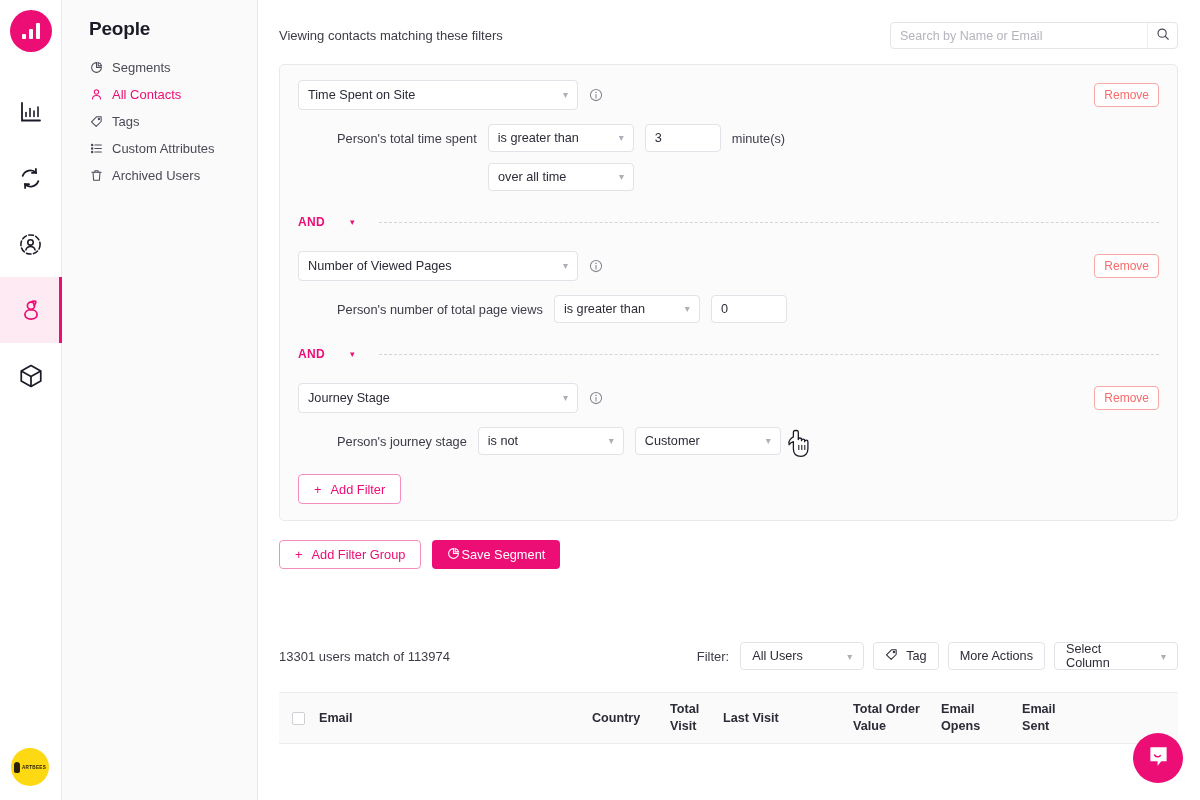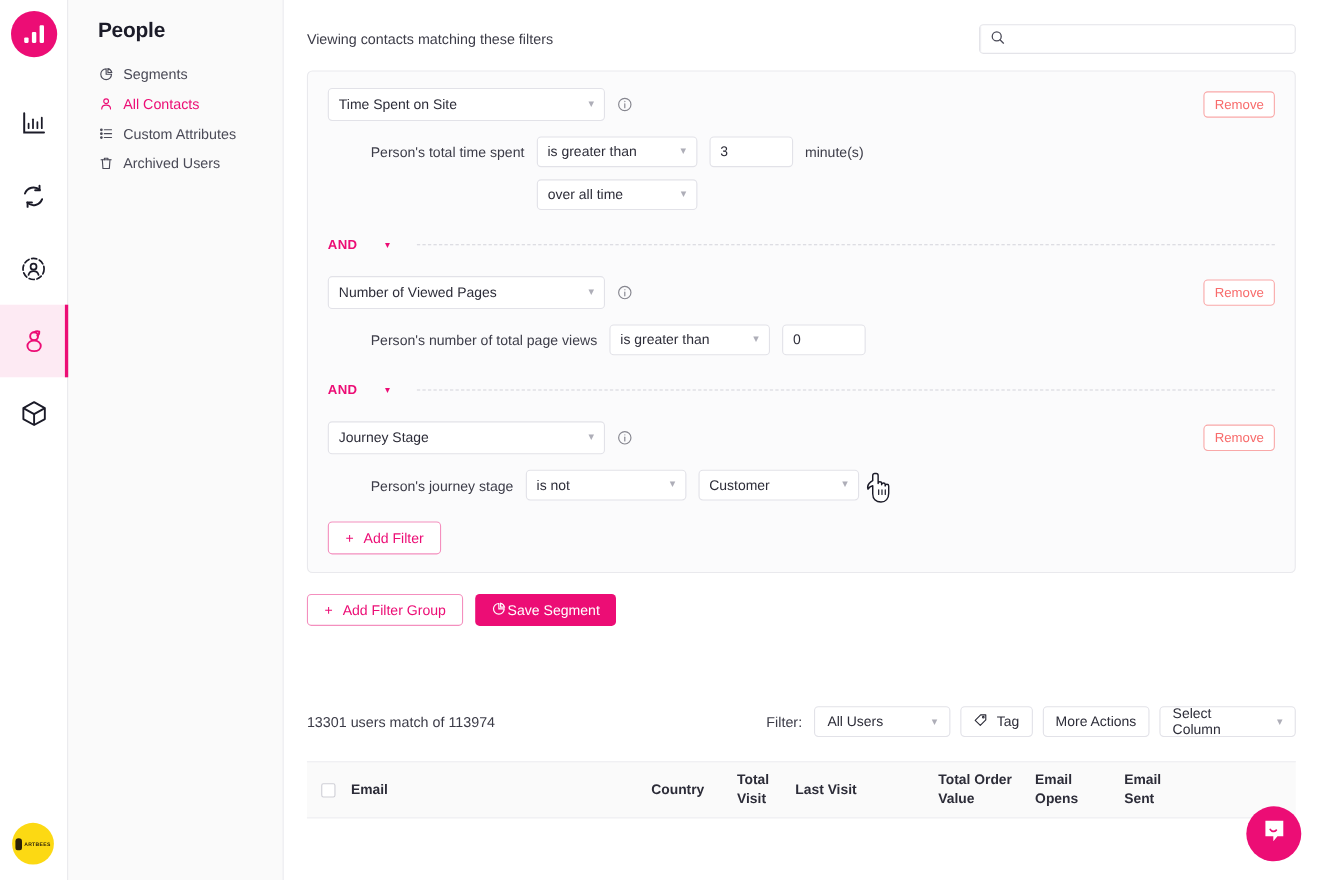--- a/index.html
+++ b/index.html
@@ -106,21 +106,21 @@
     margin: 15px 22px 0 21px; border: 1px solid #e9e9ed; border-radius: 5px;
     background: #fbfbfc; padding: 15px 18px 16px 18px;
   }
   .filter-row-top { display: flex; align-items: center; }
   .sel {
     height: 28px; border: 1px solid #e2e2e8; border-radius: 4px; background: #fff;
     display: flex; align-items: center; justify-content: space-between;
     padding: 0 9px; font-size: 12.7px; color: #2c2c38; cursor: pointer; gap: 8px;
   }
   .sel .chev { color: #aeaeb8; font-size: 10px; line-height: 1; }
-  .sel-attr { width: 252px; height: 30px; }
+  .sel-attr { width: 280px; height: 30px; }
   .info-ico { margin-left: 11px; cursor: pointer; display: flex; align-items: center; }
   .btn-remove {
     margin-left: auto; border: 1px solid #f9a8a8; color: #f86b6b; background: #fff;
     border-radius: 4px; height: 24px; padding: 0 9px; font-size: 12px;
     font-family: inherit; cursor: pointer;
   }
   .cond-row { display: flex; align-items: center; gap: 11px; margin-top: 14px; padding-left: 39px; }
   .cond-label { font-size: 12.8px; color: #3c3c48; }
   .num-input {
     width: 76px; height: 28px; border: 1px solid #e2e2e8; border-radius: 4px;
@@ -286,20 +286,29 @@
     <div class="nav-item active">
       <span class="ni-ico">
         <svg width="13" height="13" viewBox="0 0 24 24" fill="none" stroke="#ec0d75" stroke-width="1.9" stroke-linecap="round">
           <circle cx="12" cy="7.4" r="4"></circle>
             <path d="M4.6 20.5c0-4.1 3.3-6.6 7.4-6.6s7.4 2.5 7.4 6.6"></path>
         </svg>
       </span>
       <span>All Contacts</span>
     </div>
 
+    <div class="nav-item">
+      <span class="ni-ico">
+        <svg width="13" height="13" viewBox="0 0 24 24" fill="none" stroke="#4a4a57" stroke-width="1.9" stroke-linejoin="round">
+          <path d="M2.8 12.6 12 3.4h8.6V12L11.4 21.2z"></path>
+            <circle cx="16.5" cy="7.4" r="1.3"></circle>
+        </svg>
+      </span>
+      <span>Tags</span>
+    </div>
 
     <div class="nav-item">
       <span class="ni-ico">
         <svg width="13" height="13" viewBox="0 0 24 24" fill="none" stroke="#4a4a57" stroke-width="2" stroke-linecap="round">
           <path d="M9 5.5h12"></path>
             <path d="M9 12h12"></path>
             <path d="M9 18.5h12"></path>
           <circle cx="4" cy="5.5" r="1.3" fill="#4a4a57"></circle>
             <circle cx="4" cy="12" r="1.3" fill="#4a4a57"></circle>
             <circle cx="4" cy="18.5" r="1.3" fill="#4a4a57"></circle>
@@ -319,20 +328,21 @@
       <span>Archived Users</span>
     </div>
   </div>
 
   <div class="main">
 
 
     <div class="filters-head">
       <div class="filters-label">Viewing contacts matching these filters</div>
       <div class="search-wrap">
+        <input placeholder="Search by Name or Email" style="">
         <button class="search-btn">
           <span>
             <svg width="14" height="14" viewBox="0 0 24 24" fill="none" stroke="#4a4a57" stroke-width="2" stroke-linecap="round">
               <circle cx="10.5" cy="10.5" r="7"></circle>
                 <path d="M15.6 15.6 21 21"></path>
             </svg>
           </span>
         </button>
       </div>
     </div>

